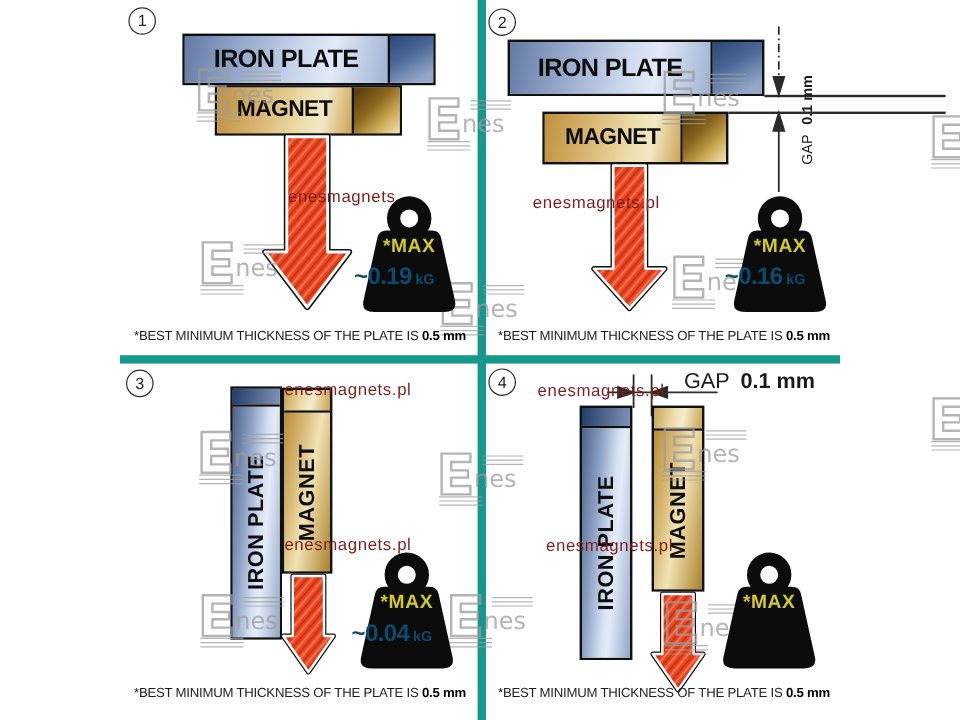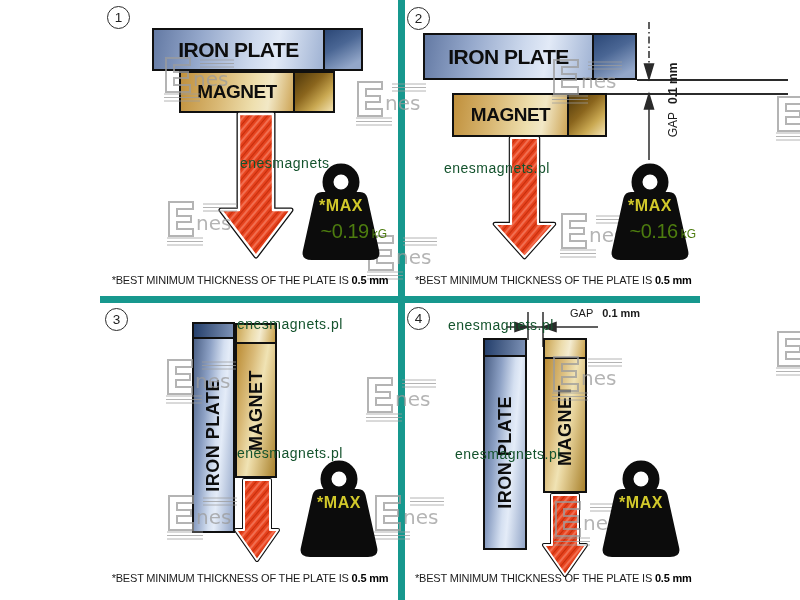--- a/index.html
+++ b/index.html
@@ -33,36 +33,36 @@
   .vlabel{writing-mode:vertical-rl;transform:rotate(180deg);font-weight:bold;color:#0d0d0d;
           font-size:18px;letter-spacing:0.5px;white-space:nowrap;}
   
   svg.arrow{position:absolute;overflow:visible;z-index:1;}
   svg.dim{position:absolute;overflow:visible;z-index:1;}
   
   .weight{position:absolute;width:92px;height:101px;z-index:3;}
   .weight svg{position:absolute;left:0;top:0;}
   .wmax{position:absolute;left:0;right:0;top:34px;text-align:center;font-weight:bold;
         font-size:16px;letter-spacing:0.5px;color:#d2c92b;}
-  .wval{position:absolute;left:0;right:0;top:57px;text-align:right;font-weight:normal;
-        font-size:20px;color:#4d7c0f;letter-spacing:-0.5px;white-space:nowrap;}
+  .wval{position:absolute;left:0;right:0;top:57px;text-align:left;font-weight:bold;
+        font-size:20px;color:#0c4a6e;letter-spacing:-0.5px;white-space:nowrap;}
   .wunit{font-size:12px;margin-left:3px;letter-spacing:0;}
   
   .footnote{position:absolute;text-align:center;font-size:11px;letter-spacing:-0.2px;
             color:#1c1c1c;z-index:3;white-space:nowrap;}
   .footnote b{color:#000;text-align:center;}
   
-  .gap-h{position:absolute;font-size:11px;color:#1a1a1a;z-index:2;white-space:nowrap;}
+  .gap-h{position:absolute;font-size:18px;color:#1a1a1a;z-index:2;white-space:nowrap;}
   .gap-h b{margin-left:9px;}
   .gap-v{position:absolute;left:628px;top:55px;width:90px;height:90px;display:flex;
          align-items:center;justify-content:center;transform:rotate(-90deg);
          font-size:12px;color:#1a1a1a;z-index:2;white-space:nowrap;}
   .gap-v b{margin-left:8px;}
   
-  .wm-site{position:absolute;font-size:14px;color:#14532d;letter-spacing:0.5px;z-index:2;white-space:nowrap;}
+  .wm-site{position:absolute;font-size:14px;color:#7f1d1d;letter-spacing:0.5px;z-index:2;white-space:nowrap;}
   svg.logo{position:absolute;z-index:2;opacity:0.75;overflow:visible;}
   svg.logo text{font-family:"DejaVu Sans",sans-serif;font-size:20px;fill:#9c9c9c;}
 </style>
 </head>
 <body>
 
 <div class="stage">
 
   <svg width="0" height="0" style="position:absolute">
     <defs>
@@ -186,20 +186,21 @@
     <polygon points="9,2 35,2 35,52 43,52 22,82 1,52 9,52" fill="none" stroke="#101010" stroke-width="4" stroke-linejoin="round"></polygon>
     <polygon points="9,2 35,2 35,52 43,52 22,82 1,52 9,52" fill="url(#redhatch)" stroke="#ffffff" stroke-width="2" stroke-linejoin="round"></polygon>
   </svg>
 
   <div class="weight" style="left:293px;top:460px">
     <svg width="92" height="101" viewBox="0 0 92 101">
       <circle cx="46" cy="19" r="13" fill="none" stroke="#0c0c0c" stroke-width="11"></circle>
       <path d="M 27,29 H 65 Q 71,29 72.5,35 L 84,87 Q 86.5,97 75,97 L 17,97 Q 5.5,97 8,87 L 19.5,35 Q 21,29 27,29 Z" fill="#0c0c0c"></path>
     </svg>
     <div class="wmax">*MAX</div>
+    <div class="wval"><span>~0.04</span><span class="wunit">kG</span></div>
   </div>
 
   <div class="footnote" style="left:108px;top:572px;width:284px">
     <span>*BEST MINIMUM THICKNESS OF THE PLATE IS </span><b>0.5 mm</b>
   </div>
 
   <div class="pnum" style="left:407px;top:307px">
     <span>4</span>
   </div>
 

